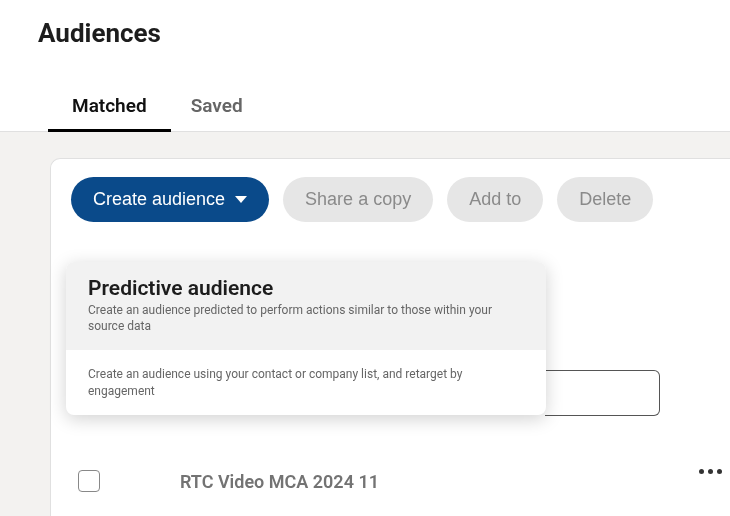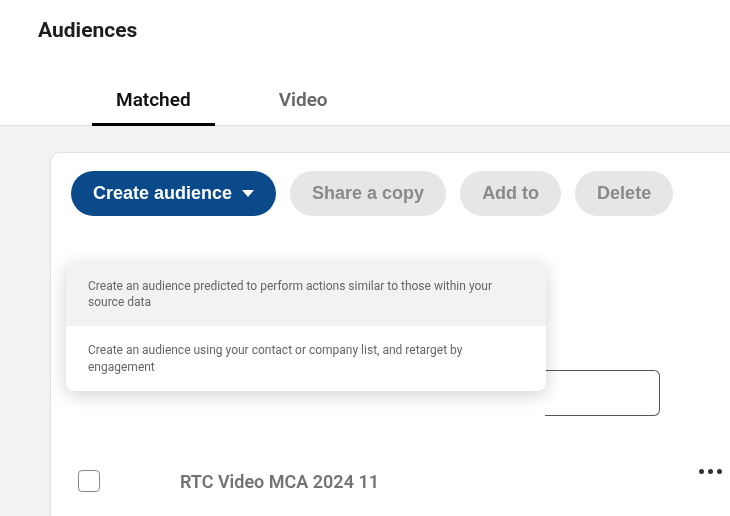--- a/index.html
+++ b/index.html
@@ -5,39 +5,38 @@
   * { box-sizing: border-box; margin: 0; padding: 0; }
   body {
     font-family: -apple-system, BlinkMacSystemFont, "Segoe UI", Roboto, Helvetica, Arial, sans-serif;
     background: #fff;
     width: 730px;
     height: 516px;
     overflow: hidden;
     position: relative;
   }
   .page-title {
-    font-size: 21px;
+    font-size: 26px;
     font-weight: 700;
     color: #1d1d1d;
     padding: 18px 0 0 38px;
   }
   .tabs {
     display: flex;
     gap: 44px;
     padding: 46px 0 0 72px;
     border-bottom: 1px solid #e0e0e0;
   }
   .tab {
     font-size: 19px;
     font-weight: 600;
     color: #666;
     padding-bottom: 14px;
     cursor: pointer;
     position: relative;
-    margin-left: 44px;
   }
   .tab.active {
     color: #111;
   }
   .tab.active::after {
     content: "";
     position: absolute;
     left: -24px;
     right: -24px;
     bottom: -1px;
@@ -63,21 +62,21 @@
     padding: 18px 20px;
   }
   .btn-row {
     display: flex;
     gap: 14px;
     align-items: center;
   }
   .btn {
     border-radius: 26px;
     font-size: 18px;
-    font-weight: 700;
+    font-weight: 400;
     padding: 12px 22px;
     border: none;
     cursor: pointer;
     display: inline-flex;
     align-items: center;
     gap: 10px;
     white-space: nowrap;
   }
   .btn-primary {
     background: #0a4a8a;
@@ -170,41 +169,42 @@
     border-radius: 50%;
   }
 </style>
 </head>
 <body>
 
 <h1 class="page-title">Audiences</h1>
 
 <div class="tabs">
   <div class="tab active">Matched</div>
-  <div class="tab">Video</div>
+  <div class="tab">Saved</div>
 </div>
 
 <div class="lower">
   <div class="panel">
     <div class="btn-row">
       <button class="btn btn-primary">
         <span>Create audience</span>
         <span class="caret"></span>
       </button>
       <button class="btn btn-disabled">Share a copy</button>
       <button class="btn btn-disabled">Add to</button>
       <button class="btn btn-disabled">Delete</button>
     </div>
   </div>
 </div>
 
 <div class="search-frag"></div>
 
 <div class="dropdown">
   <div class="dd-item hover">
+    <div class="dd-title">Predictive audience</div>
     <div class="dd-desc">Create an audience predicted to perform actions similar to those within your source data</div>
   </div>
   <div class="dd-item">
     <div class="dd-desc">Create an audience using your contact or company list, and retarget by engagement</div>
   </div>
 </div>
 
 <div class="checkbox-row">
   <div class="cb"></div>
   <div class="row-text">RTC Video MCA 2024 11</div>

